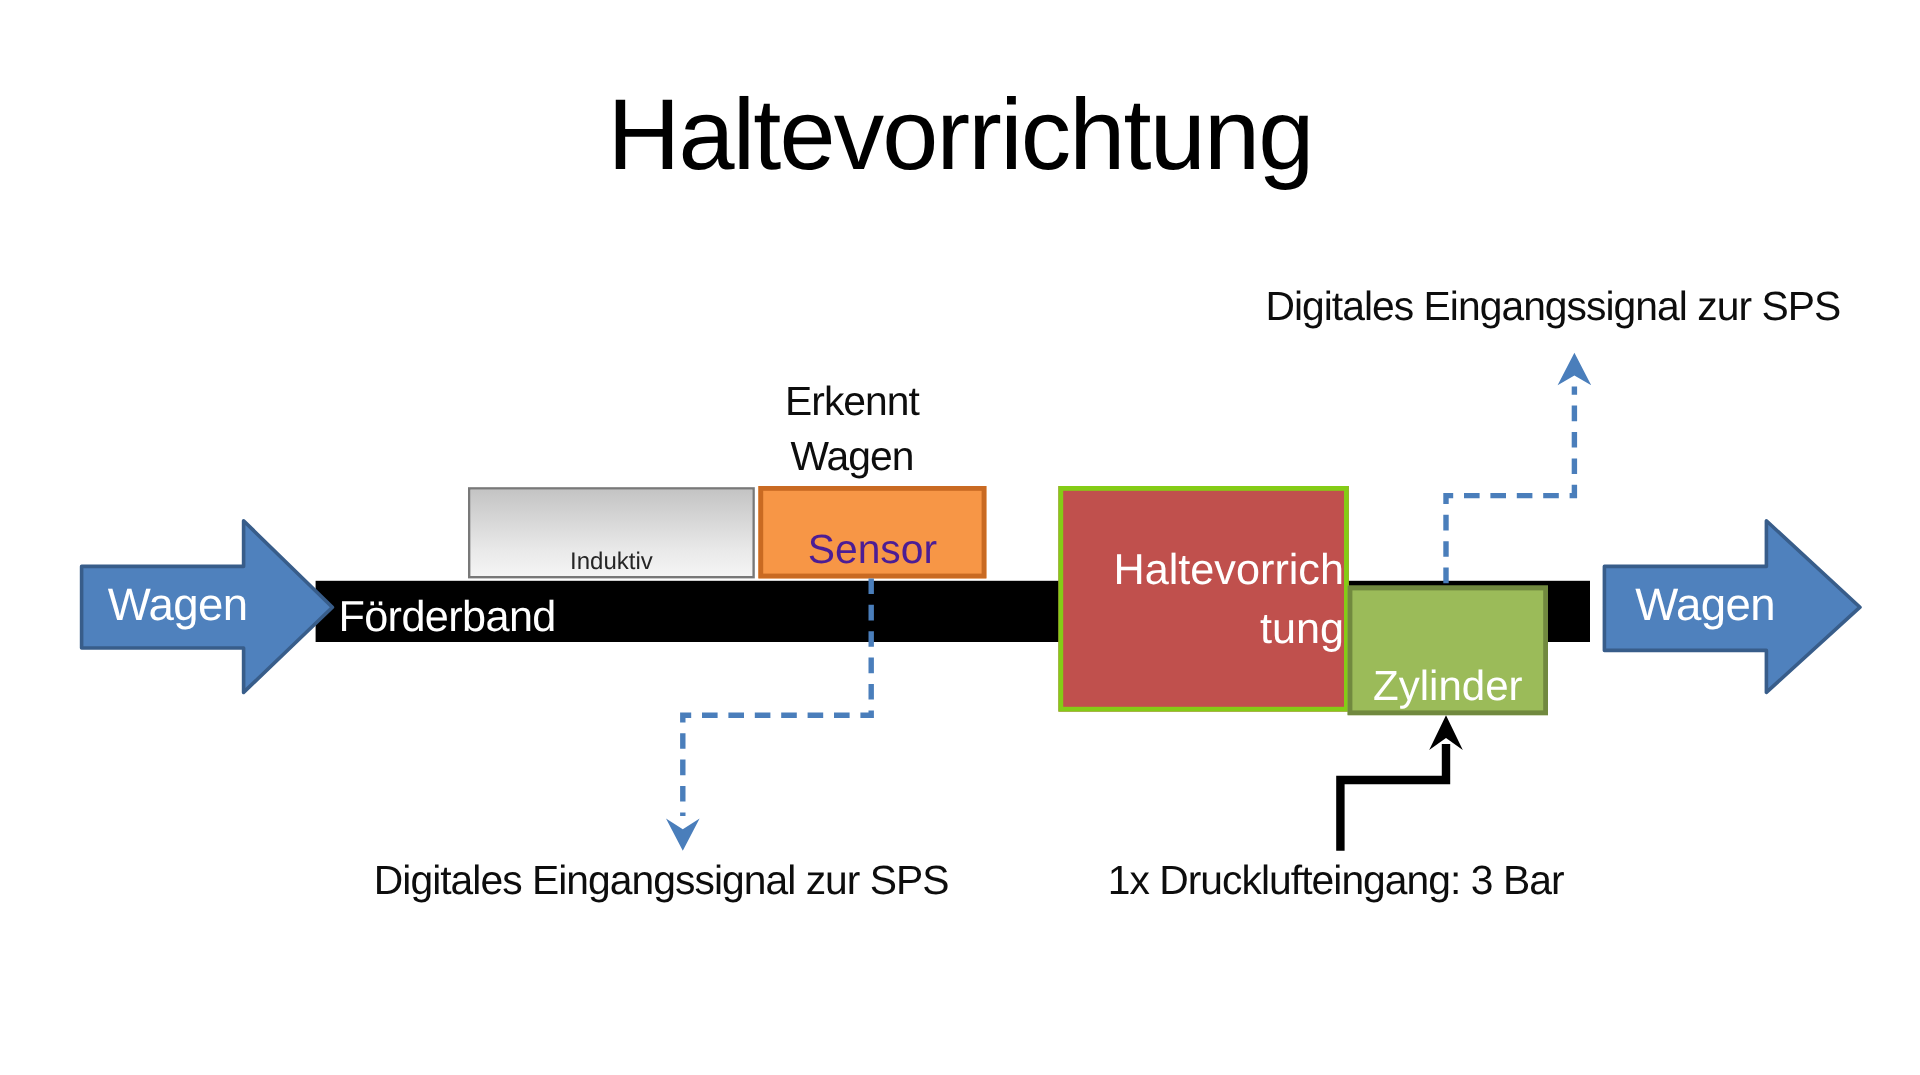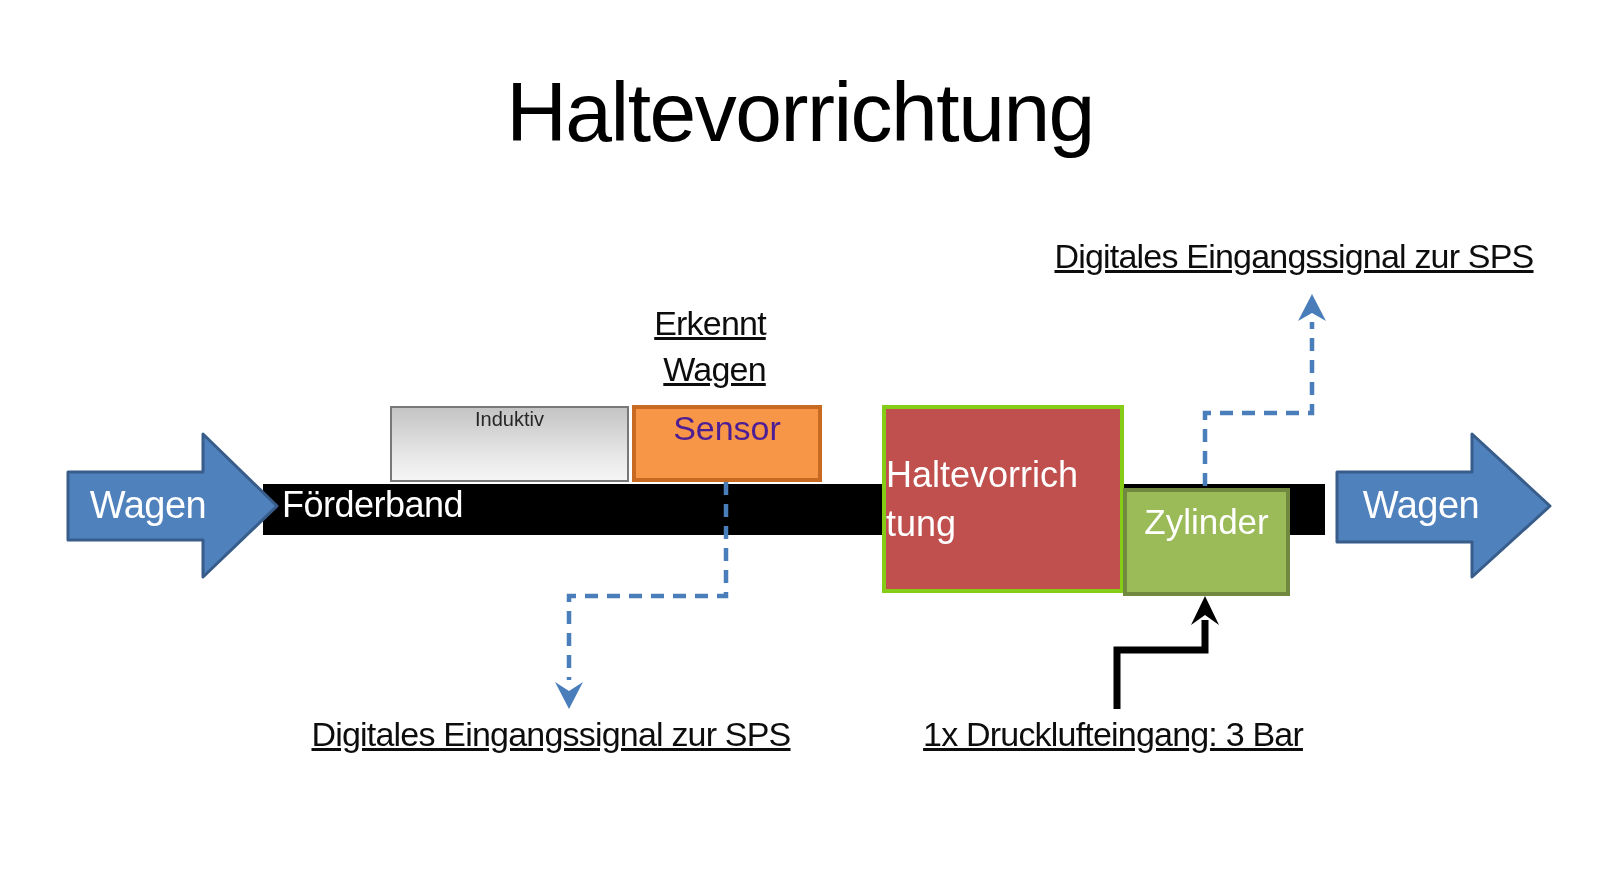--- a/index.html
+++ b/index.html
@@ -7,26 +7,26 @@
     position:relative;width:1600px;height:896px;background:#ffffff;overflow:hidden;
     font-family:"Liberation Sans",sans-serif;color:#000;margin-top:20px;
   }
   .abs{position:absolute;}
   #title{
     top:44px;left:0;width:1600px;text-align:center;
     font-size:84px;letter-spacing:-1.5px;line-height:1.15;color:#000;
   }
   .caption{
     font-size:34px;letter-spacing:-0.8px;line-height:46px;color:#0d0d0d;
-    text-align:right;white-space:nowrap;transform:translateX(-50%);text-decoration:underline;
+    text-align:center;white-space:nowrap;transform:translateX(-50%);
   }
-  .shape{box-sizing:border-box;display:flex;align-items:flex-start;justify-content:center;text-align:center;}
+  .shape{box-sizing:border-box;display:flex;align-items:flex-end;justify-content:center;text-align:center;}
   #belt{
     left:263px;top:464px;width:1062px;height:51px;background:#000;
-    display:flex;align-items:flex-start;z-index:1;
+    display:flex;align-items:flex-end;z-index:1;
   }
   #belt .belt-text{color:#fff;font-size:36px;letter-spacing:-0.5px;padding-left:19px;white-space:nowrap;}
   #inductive{
     left:390px;top:386px;width:239px;height:76px;z-index:2;
     background:linear-gradient(180deg,#c4c4c4 0%,#e9e9e9 70%,#f5f5f5 100%);
     border:2px solid #787878;font-size:20px;color:#262626;
   }
   #sensor{
     left:632px;top:385px;width:190px;height:77px;z-index:2;
     background:#f79646;border:4px solid #c96a22;
@@ -55,21 +55,21 @@
 </style>
 </head>
 <body>
 
 <div id="slide">
 
   <div id="title" class="abs">Haltevorrichtung</div>
 
   <div class="abs caption" style="left:1294px;top:213px;">Digitales Eingangssignal zur SPS</div>
 
-  <div class="abs caption" style="left:710px;top:280px;">
+  <div class="abs caption" style="left:710px;top:292px;">
     <div>Erkennt</div>
     <div>Wagen</div>
   </div>
 
 
   <div class="abs caption" style="left:551px;top:691px;">Digitales Eingangssignal zur SPS</div>
 
   <div class="abs caption" style="left:1113px;top:691px;">1x Drucklufteingang: 3 Bar</div>
 
   <div id="belt" class="abs">

